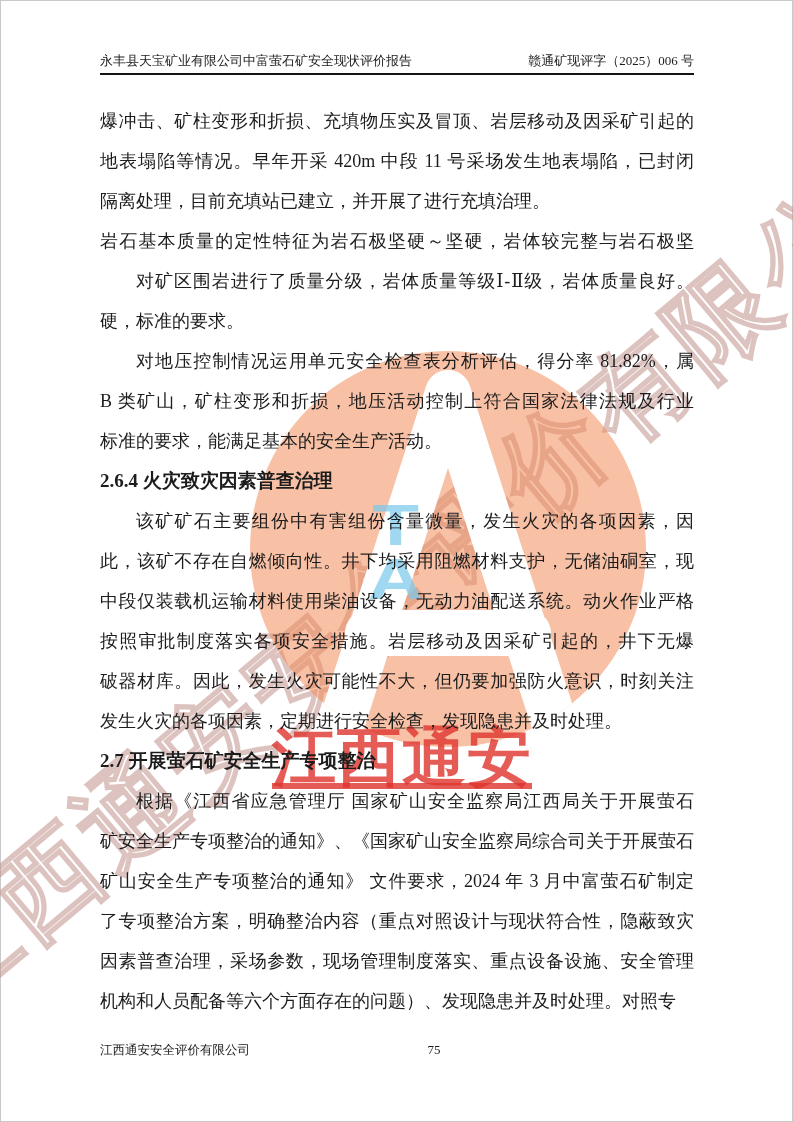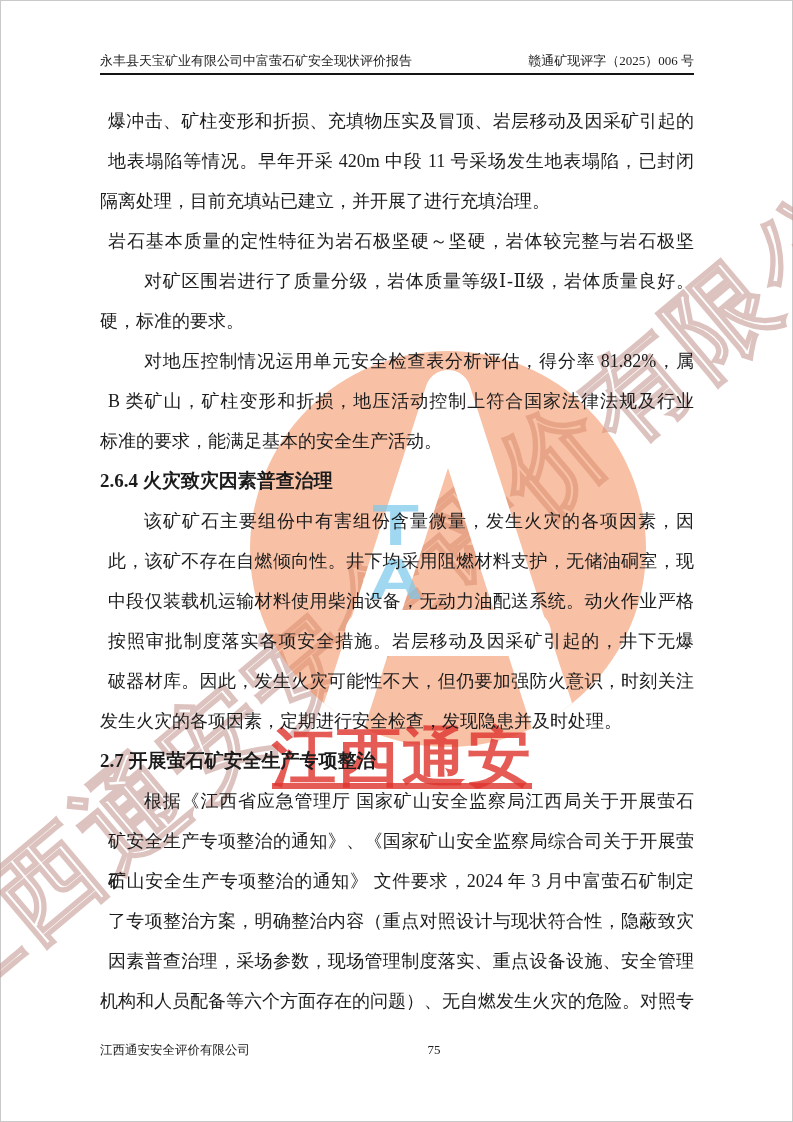--- a/index.html
+++ b/index.html
@@ -58,21 +58,21 @@
     white-space:nowrap;
     gap:37px;
   }
   .doc-body{
     position:absolute;left:100px;top:101px;width:594px;
   }
   .line{
     height:40px;line-height:40px;font-size:18px;
     text-align:justify;
   }
-  .line.full{text-align-last:justify;margin-left:8px;}
+  .line.full{text-align-last:justify;}
   .line.end{text-align-last:left;}
   .line.indent{text-indent:2em;}
   .line.heading{
     font-weight:bold;text-align:center;text-align-last:left;
     font-size:19px;
   }
   .ftr{
     position:absolute;left:100px;top:1041px;width:594px;height:18px;
     font-size:12.5px;line-height:18px;
   }
@@ -124,21 +124,21 @@
         <div class="line full">中段仅装载机运输材料使用柴油设备，无动力油配送系统。动火作业严格</div>
         <div class="line full">按照审批制度落实各项安全措施。岩层移动及因采矿引起的，井下无爆</div>
         <div class="line full">破器材库。因此，发生火灾可能性不大，但仍要加强防火意识，时刻关注</div>
         <div class="line end">发生火灾的各项因素，定期进行安全检查，发现隐患并及时处理。</div>
         <div class="line heading">2.7 开展萤石矿安全生产专项整治</div>
         <div class="line full indent">根据《江西省应急管理厅 国家矿山安全监察局江西局关于开展萤石</div>
         <div class="line full">矿安全生产专项整治的通知》、《国家矿山安全监察局综合司关于开展萤石</div>
         <div class="line full">矿山安全生产专项整治的通知》 文件要求，2024 年 3 月中富萤石矿制定</div>
         <div class="line full">了专项整治方案，明确整治内容（重点对照设计与现状符合性，隐蔽致灾</div>
         <div class="line full">因素普查治理，采场参数，现场管理制度落实、重点设备设施、安全管理</div>
-        <div class="line end">机构和人员配备等六个方面存在的问题）、无自燃发生火灾的危险。对照专</div>
+        <div class="line end">机构和人员配备等六个方面存在的问题）、发现隐患并及时处理。对照专</div>
       </div>
 
     <div class="ftr">
       <span class="company">江西通安安全评价有限公司</span>
       <span class="pagenum">75</span>
     </div>
 
   </div>
 </div>
 

